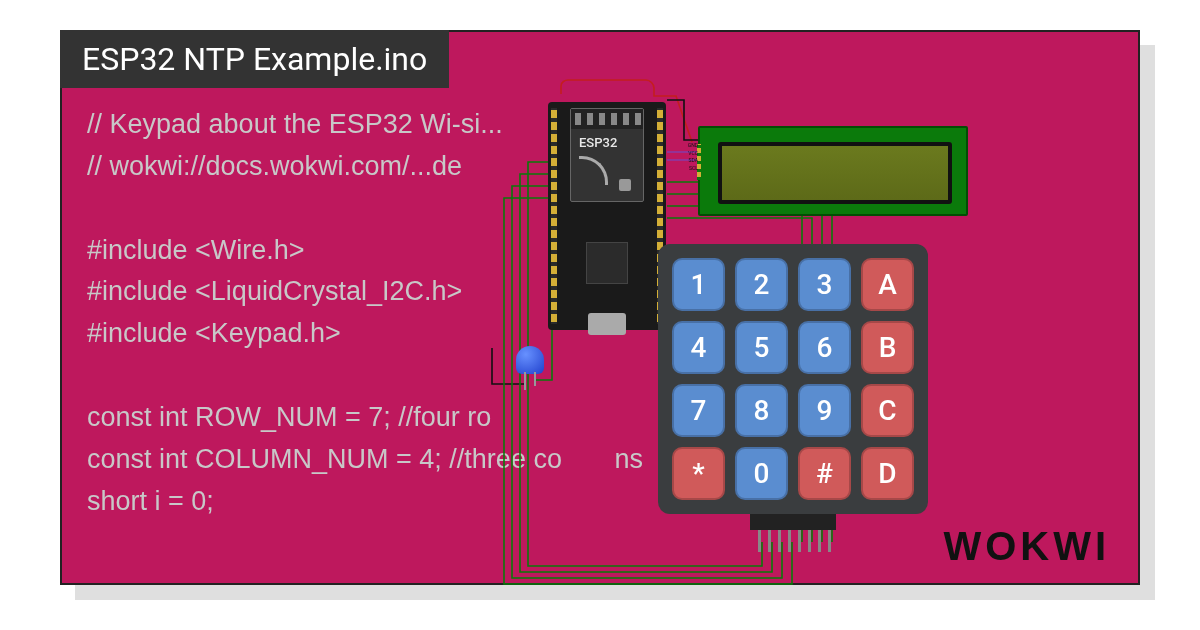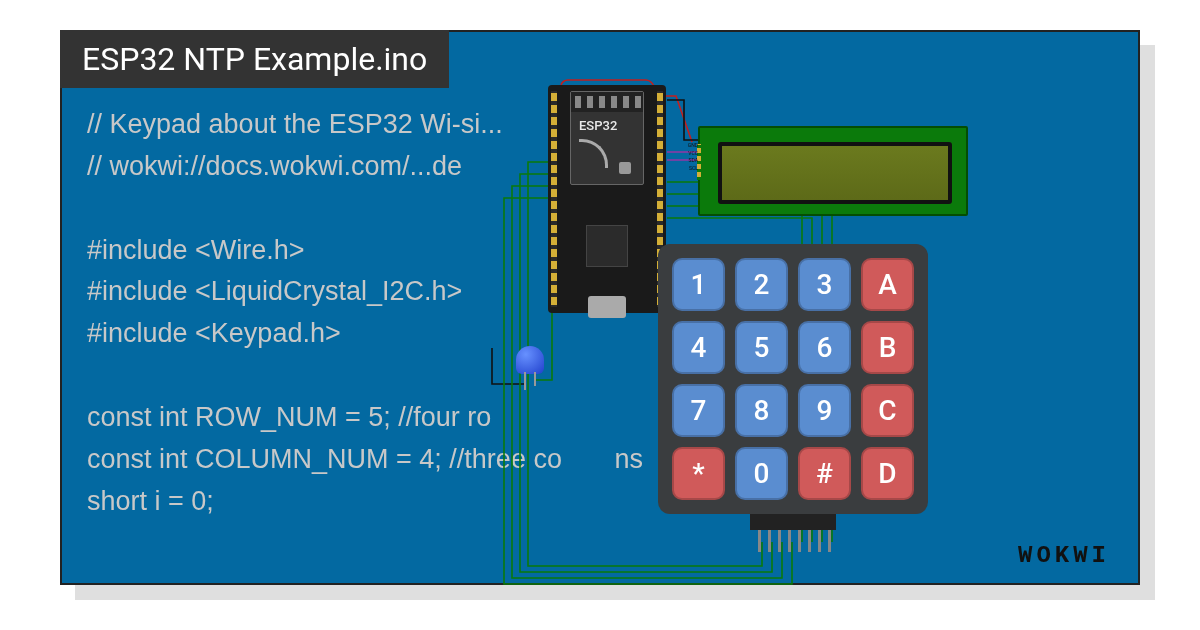--- a/index.html
+++ b/index.html
@@ -18,21 +18,21 @@
       width: 1080px;
       height: 555px;
       background: #dfdfdf;
     }
     .card {
       position: absolute;
       left: 60px;
       top: 30px;
       width: 1080px;
       height: 555px;
-      background: #0369a1;
+      background: #be185d;
       border: 2px solid #222;
     }
     .title-tab {
       position: absolute;
       left: -2px;
       top: -2px;
       background: #333;
       color: #fff;
       padding: 10px 22px;
       font-size: 32px;
@@ -45,31 +45,31 @@
       color: #c8c8c8;
       font-size: 27px;
       line-height: 1.55;
       font-family: -apple-system, sans-serif;
       white-space: pre;
     }
     .logo {
       position: absolute;
       right: 28px;
       bottom: 14px;
-      font-size: 24px;
+      font-size: 40px;
       font-weight: 600;
       letter-spacing: 4px;
       color: #111;
-      font-family: Liberation Mono, monospace;
+      font-family: Liberation Sans, sans-serif;
     }
     
     .esp32 {
       position: absolute;
       left: 486px;
-      top: 53px;
+      top: 70px;
       width: 118px;
       height: 228px;
       background: #1a1a1a;
       border-radius: 4px;
       padding-left: 19px;
     }
     .esp32-module {
       position: absolute;
       left: 22px;
       top: 6px;
@@ -286,21 +286,21 @@
     <span>ESP32 NTP Example.ino</span>
   </div>
 
   <div class="code-block"><span>// Keypad about the ESP32 Wi-si...</span>
 <span>// wokwi://docs.wokwi.com/...de</span>
 <span></span>
 <span>#include &lt;Wire.h&gt;</span>
 <span>#include &lt;LiquidCrystal_I2C.h&gt;</span>
 <span>#include &lt;Keypad.h&gt;</span>
 <span></span>
-<span>const int ROW_NUM = 5; //four ro</span>
+<span>const int ROW_NUM = 7; //four ro</span>
 <span>const int COLUMN_NUM = 4; //three co       ns</span>
 <span>short i = 0;</span></div>
 
   <svg class="wires">
 
     <path class="wire-red" d="M 499 62 L 499 54 C 499 50 503 48 506 48 L 584 48 C 588 48 592 52 592 56 L 592 64 L 614 64 L 630 110"></path>
 
     <path class="wire-black" d="M 605 68 L 622 68 L 622 108 L 636 108"></path>
 
     <path class="wire-purple" d="M 605 120 L 636 120"></path>

